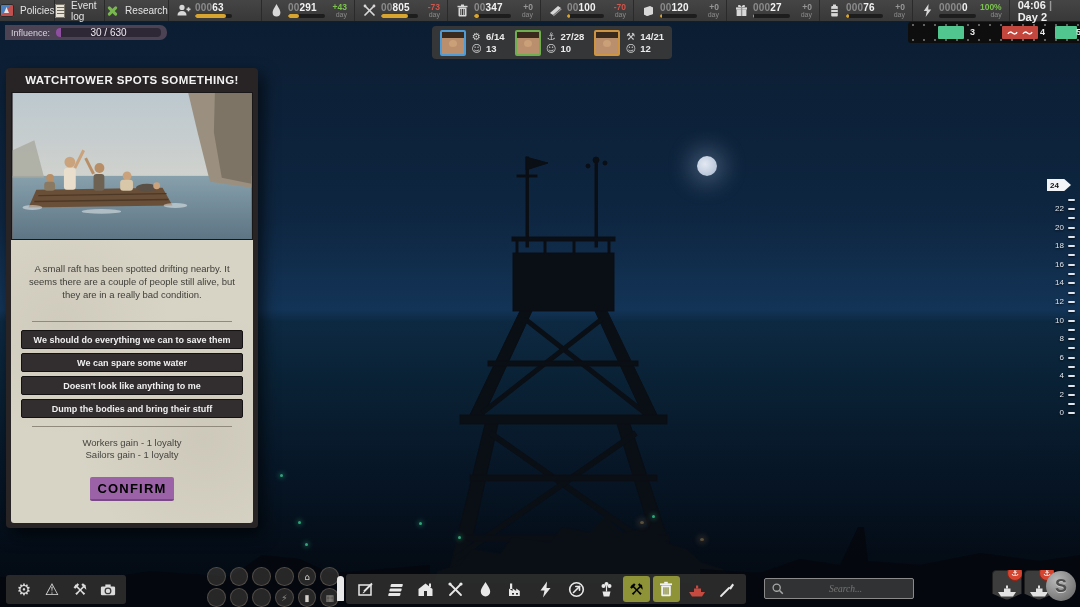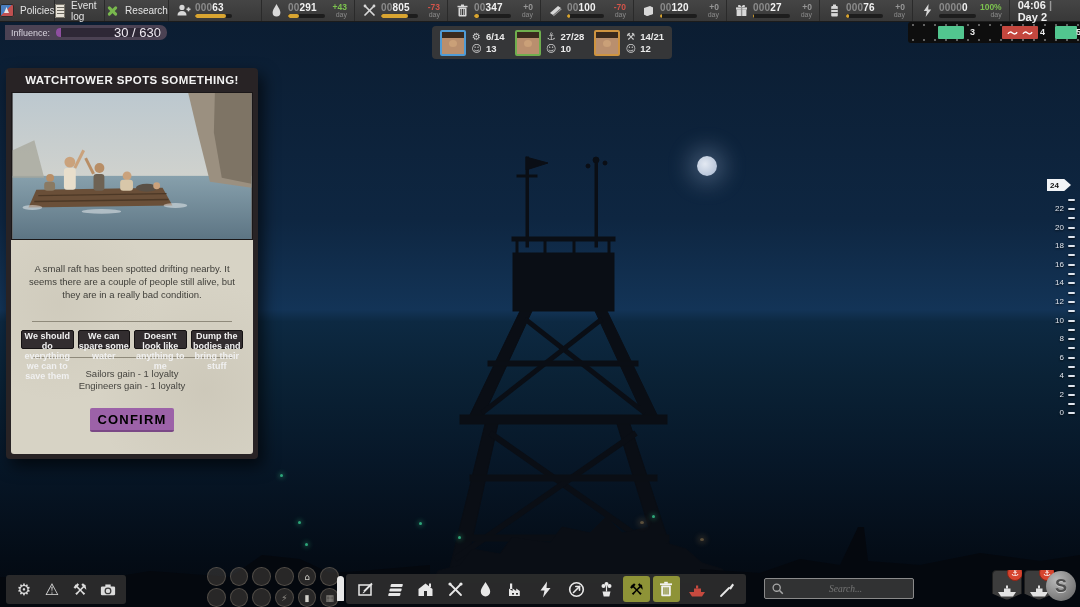--- a/index.html
+++ b/index.html
@@ -51,21 +51,21 @@
   .tb-spacer{ flex:1; }
   .clock{ display:flex; align-items:center; gap:8px; padding:0 8px; }
   .clock .t{ font-size:11px; font-weight:bold; color:#f0f0f0; }
 
   
   .influence{ position:absolute; left:5px; top:25px; width:162px; height:15px; display:flex; align-items:center;
     background:#4b4253; border-radius:0 7px 7px 0; padding:0 6px; z-index:25; }
   .influence .lbl{ font-size:9px; color:#d8d4de; margin-right:6px; }
   .inf-track{ position:relative; flex:1; height:9px; background:#2e2836; border-radius:4px; overflow:hidden; }
   .inf-fill{ position:absolute; left:0; top:0; height:100%; background:#8f4fa0; }
-  .inf-val{ position:absolute; left:0; right:0; top:0; text-align:right; font-size:13px; color:#efeaf2; line-height:9px; }
+  .inf-val{ position:absolute; left:0; right:0; top:0; text-align:center; font-size:10px; color:#efeaf2; line-height:9px; }
 
   
   .crew-panel{ position:absolute; left:432px; top:26px; height:33px; display:flex; gap:10px; align-items:center;
     background:rgba(56,56,56,.94); border-radius:4px; padding:3px 8px; z-index:25; }
   .crew-group{ display:flex; gap:5px; align-items:center; cursor:pointer; }
   .portrait{ width:26px; height:26px; border:2px solid #888; border-radius:2px; position:relative; overflow:hidden;
     background:linear-gradient(180deg,#3a2a1e 26%,#b98f6e 26%); }
   .portrait::after{ content:""; position:absolute; left:7px; top:8px; width:8px; height:7px; border-radius:50%; background:#caa078; }
   .crew-stats{ display:flex; flex-direction:column; justify-content:center; gap:1px; }
   .crew-row{ display:flex; align-items:center; gap:4px; font-size:9.5px; font-weight:bold; color:#ececec; line-height:11px; }
@@ -88,21 +88,21 @@
   .evt-title{ height:24px; display:flex; align-items:center; justify-content:center;
     font-size:11.5px; font-weight:bold; letter-spacing:.4px; color:#f3f3f3; }
   .evt-art{ display:block; margin:0 5px; width:242px; height:148px; border:1px solid #1a1718; }
   .evt-paper{ margin:0 5px; background:#d7d3c5;
     background-image:radial-gradient(circle at 20% 30%, rgba(120,110,90,.08), transparent 40%),
                      radial-gradient(circle at 80% 70%, rgba(120,110,90,.10), transparent 45%);
     border-radius:0 0 3px 3px; padding:22px 9px 14px; }
   .evt-desc{ font-size:9.5px; line-height:13px; color:#3f3e39; text-align:center; padding:0 8px; }
   .evt-hr{ border:none; border-top:1px solid #8f8a7b; margin:20px 12px 8px; }
   .evt-hr.b{ margin:8px 12px 10px; }
-  .evt-options{ display:flex; flex-direction:row; gap:4px; padding:0 1px; }
+  .evt-options{ display:flex; flex-direction:column; gap:4px; padding:0 1px; }
   .evt-option{ display:block; width:100%; height:19px; background:#322d2f; border:1px solid #151213; border-radius:2px;
     color:#f0f0f0; font-size:9px; font-weight:bold; font-family:"Liberation Sans",sans-serif; cursor:pointer; }
   .evt-effects{ text-align:center; font-size:9.5px; line-height:12px; color:#45443f; }
   .evt-confirm{ display:block; margin:16px auto 8px; width:84px; height:24px; background:#9c62a8;
     border:none; border-bottom:2px solid #7a4886; border-radius:2px; color:#000000; font-size:13px; font-weight:bold;
     letter-spacing:1.2px; font-family:"Liberation Sans",sans-serif; cursor:pointer; }
 
   
   .depth-scale{ position:absolute; right:5px; top:179px; width:40px; z-index:20; }
   .ds-marker{ position:relative; width:24px; height:12px; margin-left:12px; background:#f2f4f7;
@@ -541,22 +541,22 @@
       <div class="evt-options">
 
       <button class="evt-option">We should do everything we can to save them</button>
           <button class="evt-option">We can spare some water</button>
           <button class="evt-option">Doesn't look like anything to me</button>
           <button class="evt-option">Dump the bodies and bring their stuff</button>
         </div>
       <hr class="evt-hr b">
       <div class="evt-effects">
 
+      <div class="evt-effect">Workers gain - 1 loyalty</div>
           <div class="evt-effect">Sailors gain - 1 loyalty</div>
-          <div class="evt-effect">Engineers gain - 1 loyalty</div>
         </div>
       <button class="evt-confirm">CONFIRM</button>
     </div>
   </div>
 
   <div class="depth-scale">
     <div class="ds-marker">
         <span>24</span>
       </div>
     <div class="ds-rows">

